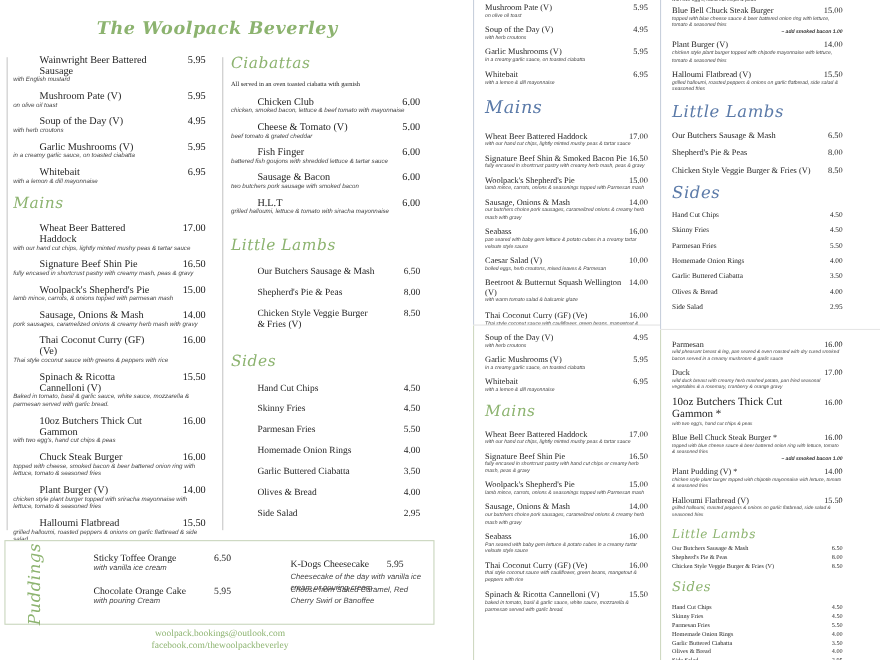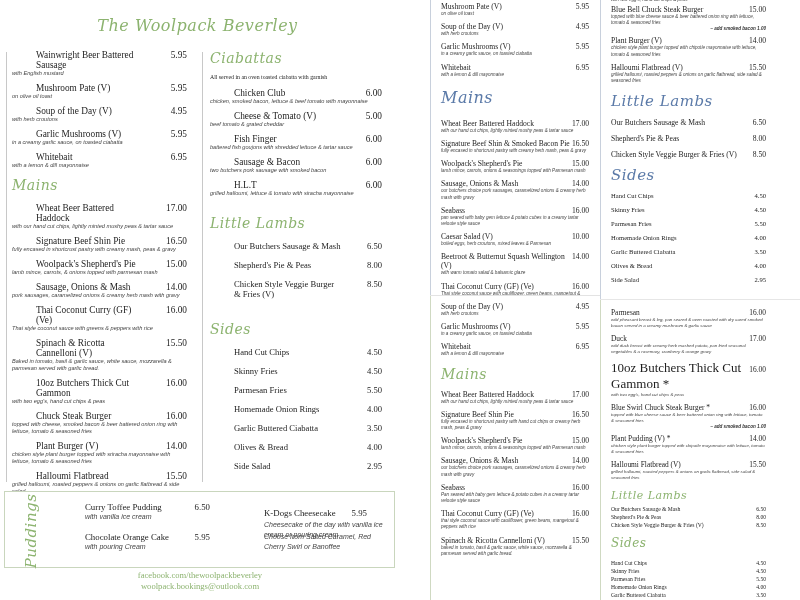--- a/index.html
+++ b/index.html
@@ -11,21 +11,21 @@
   .script.blue { color: #5b7aa8; }
 
   .item { position: relative; }
   .item .row { display: flex; justify-content: space-between; align-items: baseline; }
   .item .name { font-family: "Liberation Serif", serif; color: #1d1d1d; }
   .item .price { font-family: "Liberation Serif", serif; color: #1d1d1d; }
   .item .desc { font-family: "Liberation Sans", sans-serif; font-style: italic; color: #444; }
 
   
   #left-page { left: 0; top: 0; width: 425px; height: 600px; }
-  #left-page .title { position: absolute; left: 0; width: 395px; top: 16px; text-align: center; font-size: 16px; }
+  #left-page .title { position: absolute; left: 0; width: 395px; top: 16px; text-align: center; font-size: 16px; font-weight: bold; }
   #left-page .vline { position: absolute; background: #c8c8c8; width: 1px; }
   #left-col-1 { position: absolute; left: 12px; top: 50px; width: 175px; }
   #left-col-2 { position: absolute; left: 210px; top: 50px; width: 172px; }
   #left-page .section-title { font-size: 14px; margin-bottom: 10px; }
   #left-page .item { margin-bottom: 6px; }
   #left-page .item .name, #left-page .item .price { font-size: 9.3px; margin-left: 24px; }
   #left-page .item .desc { font-size: 5.6px; line-height: 7px; }
 
   #puddings-box { position: absolute; left: 4px; top: 491px; width: 391px; height: 77px; border: 1px solid #c9d6bd; background: #fff; }
   #puddings-box .vertical-title { position: absolute; left: 12px; top: 8px; width: 28px; height: 62px; }
@@ -283,21 +283,21 @@
         </div>
       </div>
   </div>
 
   <div id="puddings-box">
     <div class="vertical-title">
       <span class="script">Puddings</span>
     </div>
     <div class="pud" style="left:80px; top:10px; width:125px;">
       <div style="display:flex; justify-content:space-between;">
-          <span class="name">Curry Toffee Pudding</span>
+          <span class="name">Sticky Toffee Orange</span>
           <span class="price">6.50</span>
         </div>
       <div class="desc">with vanilla ice cream</div>
     </div>
     <div class="pud" style="left:80px; top:40px; width:125px;">
       <div style="display:flex; justify-content:space-between;">
           <span class="name">Chocolate Orange Cake</span>
           <span class="price">5.95</span>
         </div>
       <div class="desc">with pouring Cream</div>
@@ -305,22 +305,22 @@
     <div class="pud" style="left:259px; top:10px; width:125px;">
       <div><span class="name">K-Dogs Cheesecake</span>&nbsp;&nbsp;&nbsp;&nbsp;<span class="price">5.95</span></div>
       <div class="desc">Cheesecake of the day with vanilla ice cream or pouring cream</div>
     </div>
     <div class="pud" style="left:259px; top:40px; width:125px;">
       <div class="desc">Choose from Salted Caramel, Red Cherry Swirl or Banoffee</div>
     </div>
   </div>
 
   <div id="footer">
+    <div>woolpack.bookings@outlook.com</div>
     <div>facebook.com/thewoolpackbeverley</div>
-    <div>woolpack.bookings@outlook.com</div>
   </div>
 </div>
 
 <div class="page strip" id="mid-top">
   <div class="inner" style="top:2px;">
     <div id="mt-starters">
         <div class="item">
           <div class="row">
             <span class="name">Mushroom Pate (V)</span>
             <span class="price">5.95</span>
@@ -599,28 +599,28 @@
         </div>
         <div class="item">
           <div class="row">
             <span class="name" style="font-size: 7.4px;">Duck</span>
             <span class="price" style="font-size: 7.4px;">17.00</span>
           </div>
           <div class="desc" style="font-size: 4.4px; line-height: 6px;">wild duck breast with creamy herb mashed potato, pan fried seasonal vegetables &amp; a rosemary, cranberry &amp; orange gravy</div>
         </div>
         <div class="item">
           <div class="row">
-            <span class="name" style="font-size: 13px;">10oz Butchers Thick Cut Gammon  *</span>
+            <span class="name" style="font-size: 10px;">10oz Butchers Thick Cut Gammon  *</span>
             <span class="price" style="font-size: 7.4px;">16.00</span>
           </div>
           <div class="desc" style="font-size: 4.4px; line-height: 6px;">with two egg's, hand cut chips &amp; peas</div>
         </div>
         <div class="item">
           <div class="row">
-            <span class="name" style="font-size: 7.4px;">Blue Swirl Chuck Steak Burger  *</span>
+            <span class="name" style="font-size: 7.4px;">Blue Bell Chuck Steak Burger  *</span>
             <span class="price" style="font-size: 7.4px;">16.00</span>
           </div>
           <div class="desc" style="font-size: 4.4px; line-height: 6px;">topped with blue cheese sauce &amp; beer battered onion ring with lettuce, tomato &amp; seasoned fries</div>
           <div class="addon" style="text-align: right;">~ add smoked bacon 1.00</div>
         </div>
         <div class="item">
           <div class="row">
             <span class="name" style="font-size: 7.4px;">Plant Pudding (V)  *</span>
             <span class="price" style="font-size: 7.4px;">14.00</span>
           </div>

